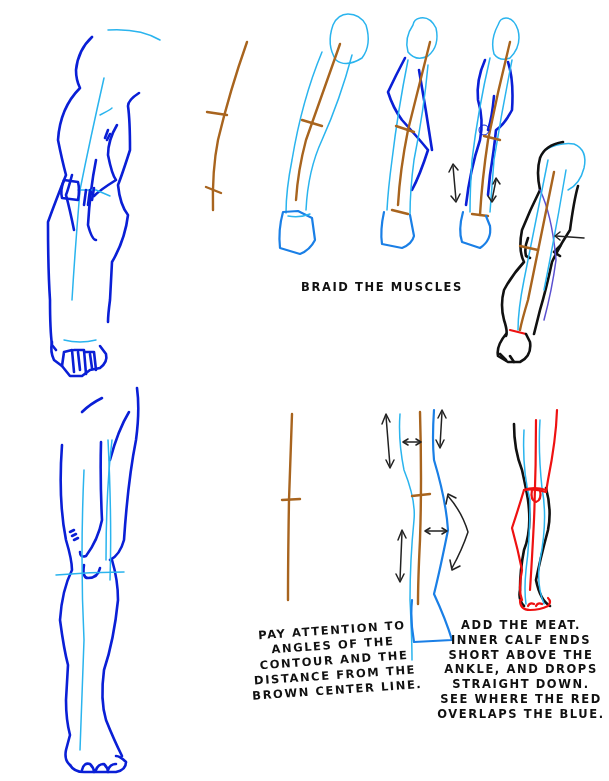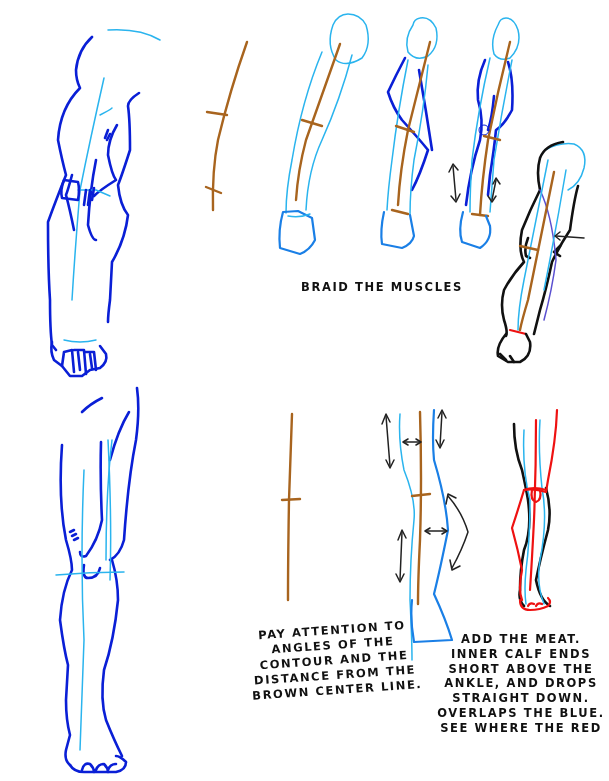--- a/index.html
+++ b/index.html
@@ -12,21 +12,21 @@
     font-weight: bold;
     font-size: 11.5px;
     letter-spacing: 1.6px;
     line-height: 15px;
     text-align: center;
     text-transform: uppercase;
   }
   .caption .line { display: block; white-space: nowrap; }
   #cap-arm { left: 282px; top: 280px; width: 200px; }
   #cap-contour { left: 250px; top: 623px; width: 168px; transform: rotate(-4deg); transform-origin: center; }
-  #cap-meat { left: 436px; top: 632px; width: 170px; line-height: 14.8px; }
+  #cap-meat { left: 436px; top: 618px; width: 170px; line-height: 14.8px; }
   path, line, ellipse, circle { fill: none; stroke-linecap: round; stroke-linejoin: round; }
   .dk { stroke: #0a1fd6; stroke-width: 2.6; }
   .lt { stroke: #2ab4ee; stroke-width: 1.5; }
   .md { stroke: #1a7fe6; stroke-width: 2.2; }
   .br { stroke: #a8641e; stroke-width: 2.4; }
   .bk { stroke: #111111; stroke-width: 2.6; }
   .bkt { stroke: #222222; stroke-width: 1.5; }
   .rd { stroke: #ee1111; stroke-width: 2.2; }
   .pu { stroke: #5a4fd0; stroke-width: 1.5; }
 </style>
@@ -208,15 +208,15 @@
   <span class="line">distance from the</span>
   <span class="line">brown center line.</span>
 </div>
 
 <div id="cap-meat" class="caption">
   <span class="line">Add the meat.</span>
   <span class="line">inner calf ends</span>
   <span class="line">short above the</span>
   <span class="line">ankle, and drops</span>
   <span class="line">straight down.</span>
+  <span class="line">See where the red</span>
   <span class="line">overlaps the blue.</span>
-  <span class="line">See where the red</span>
 </div>
 
 </body></html>

